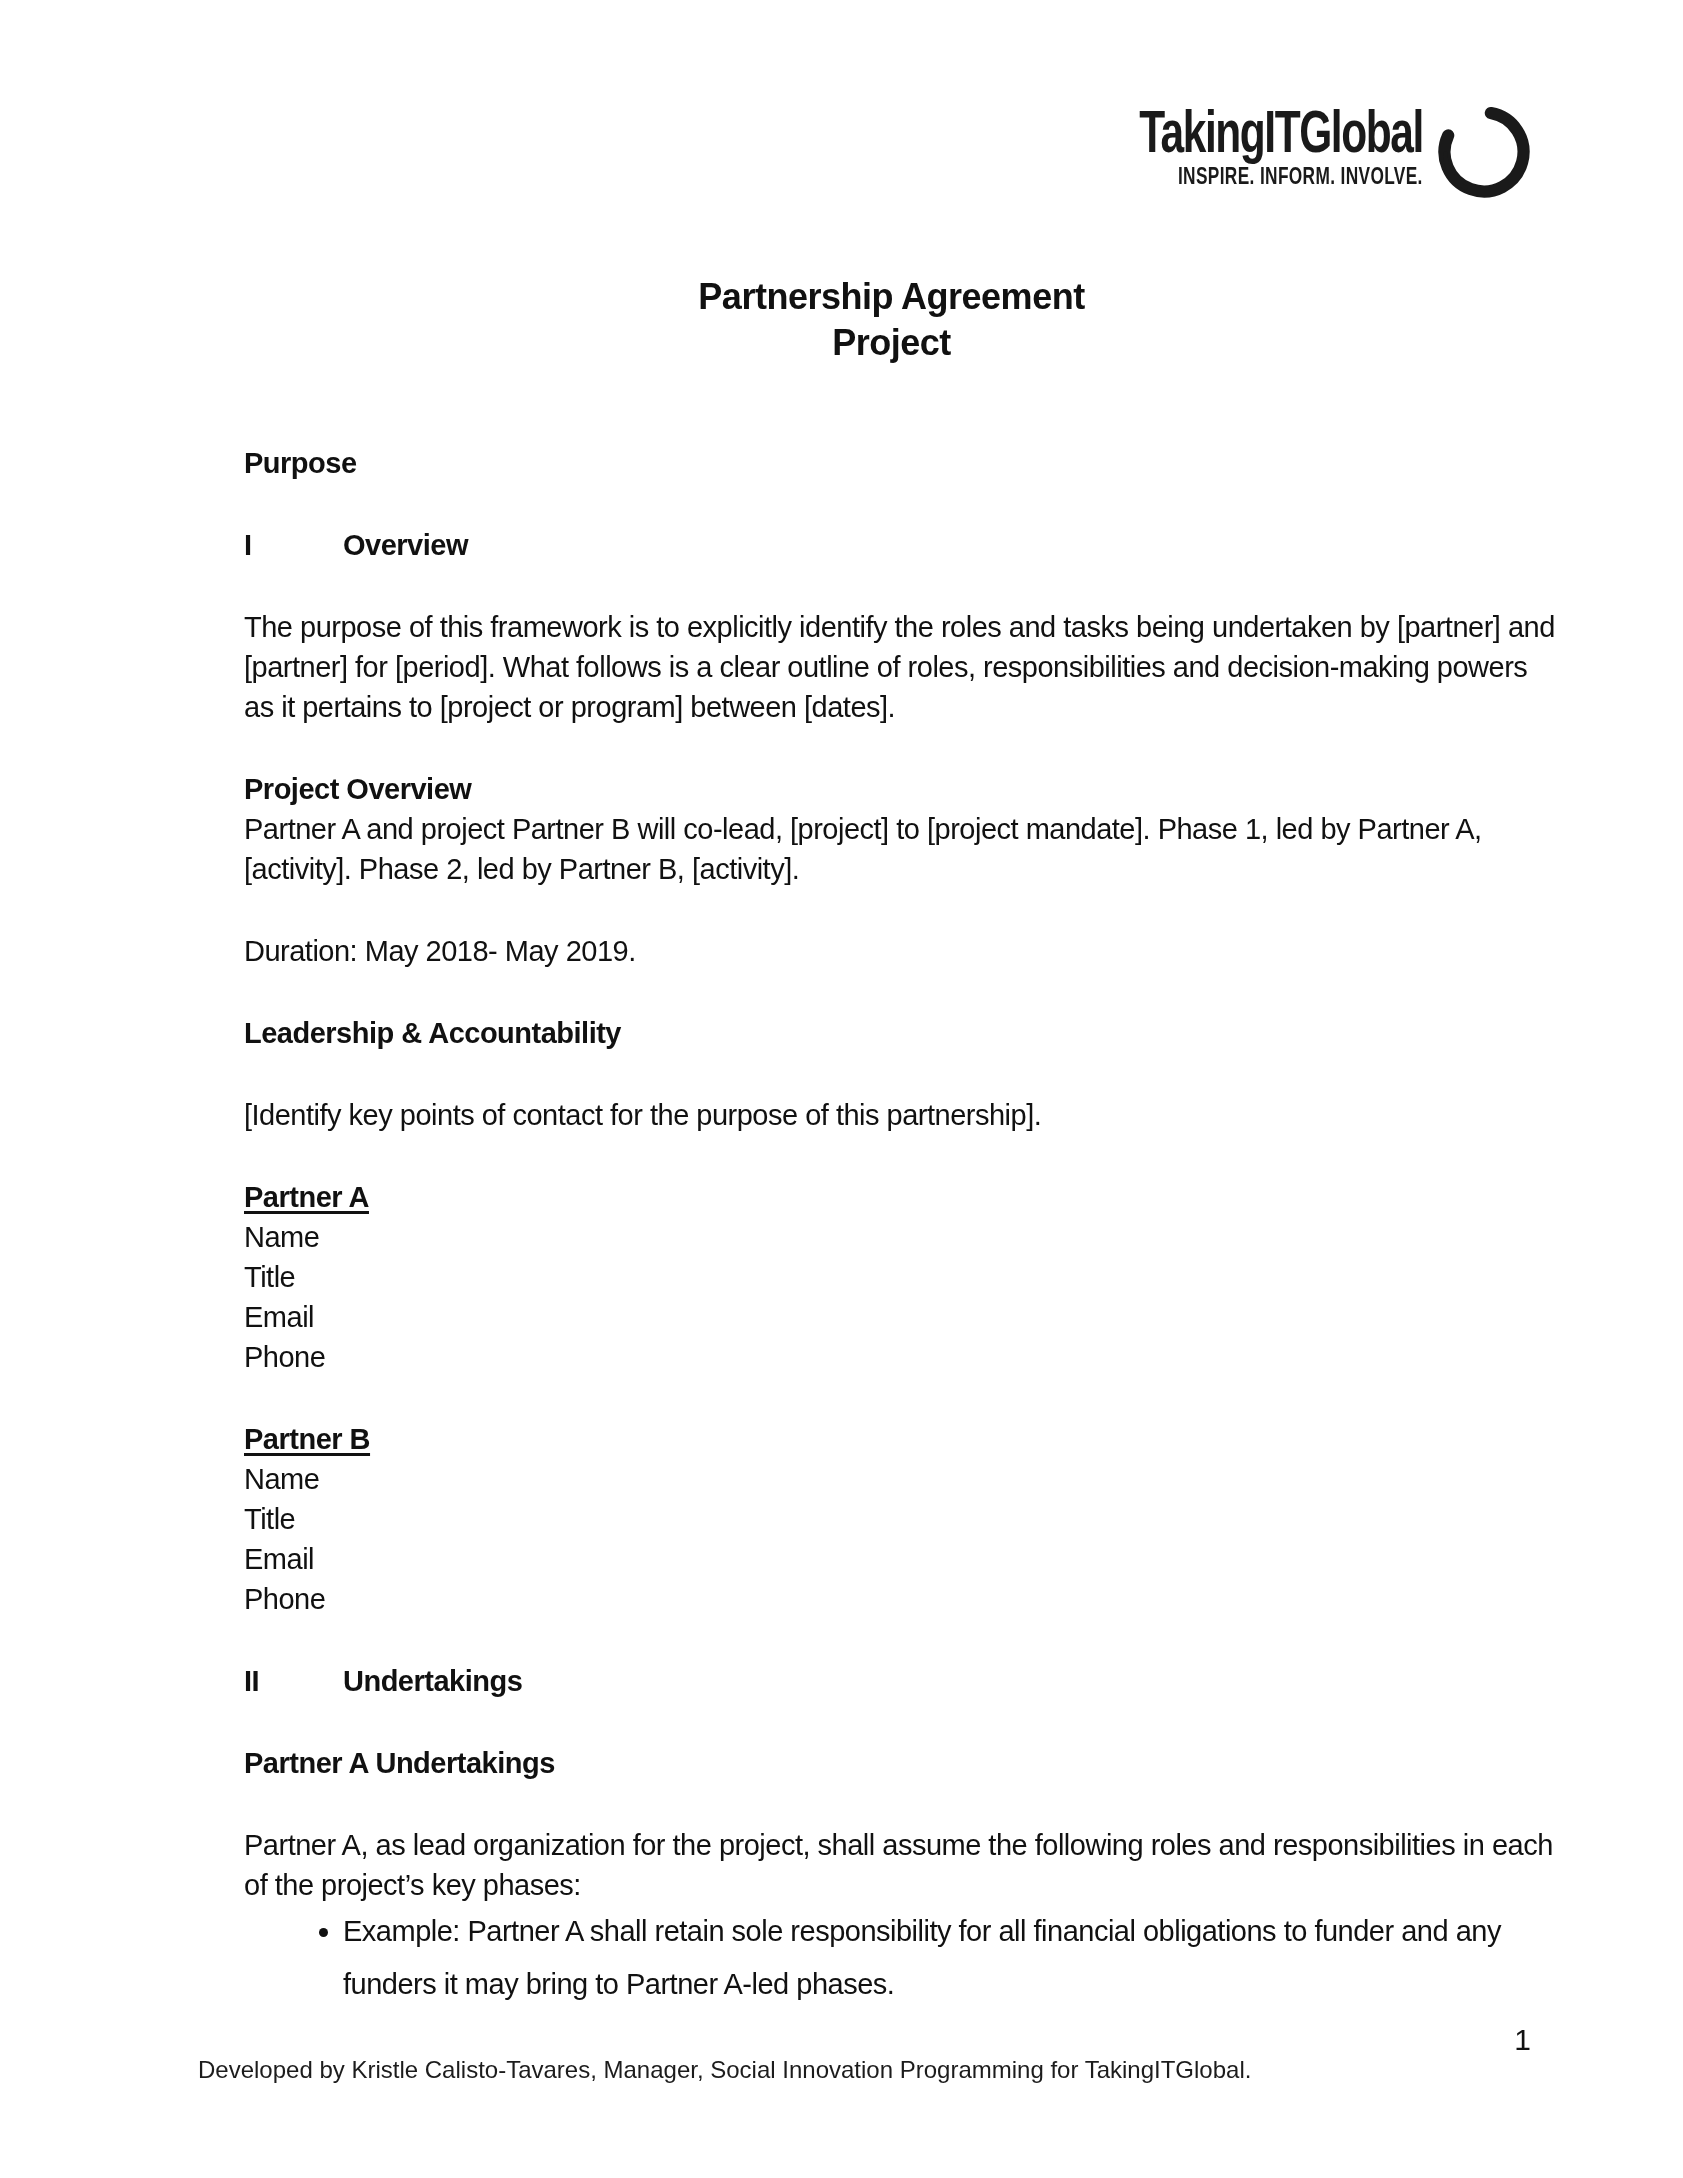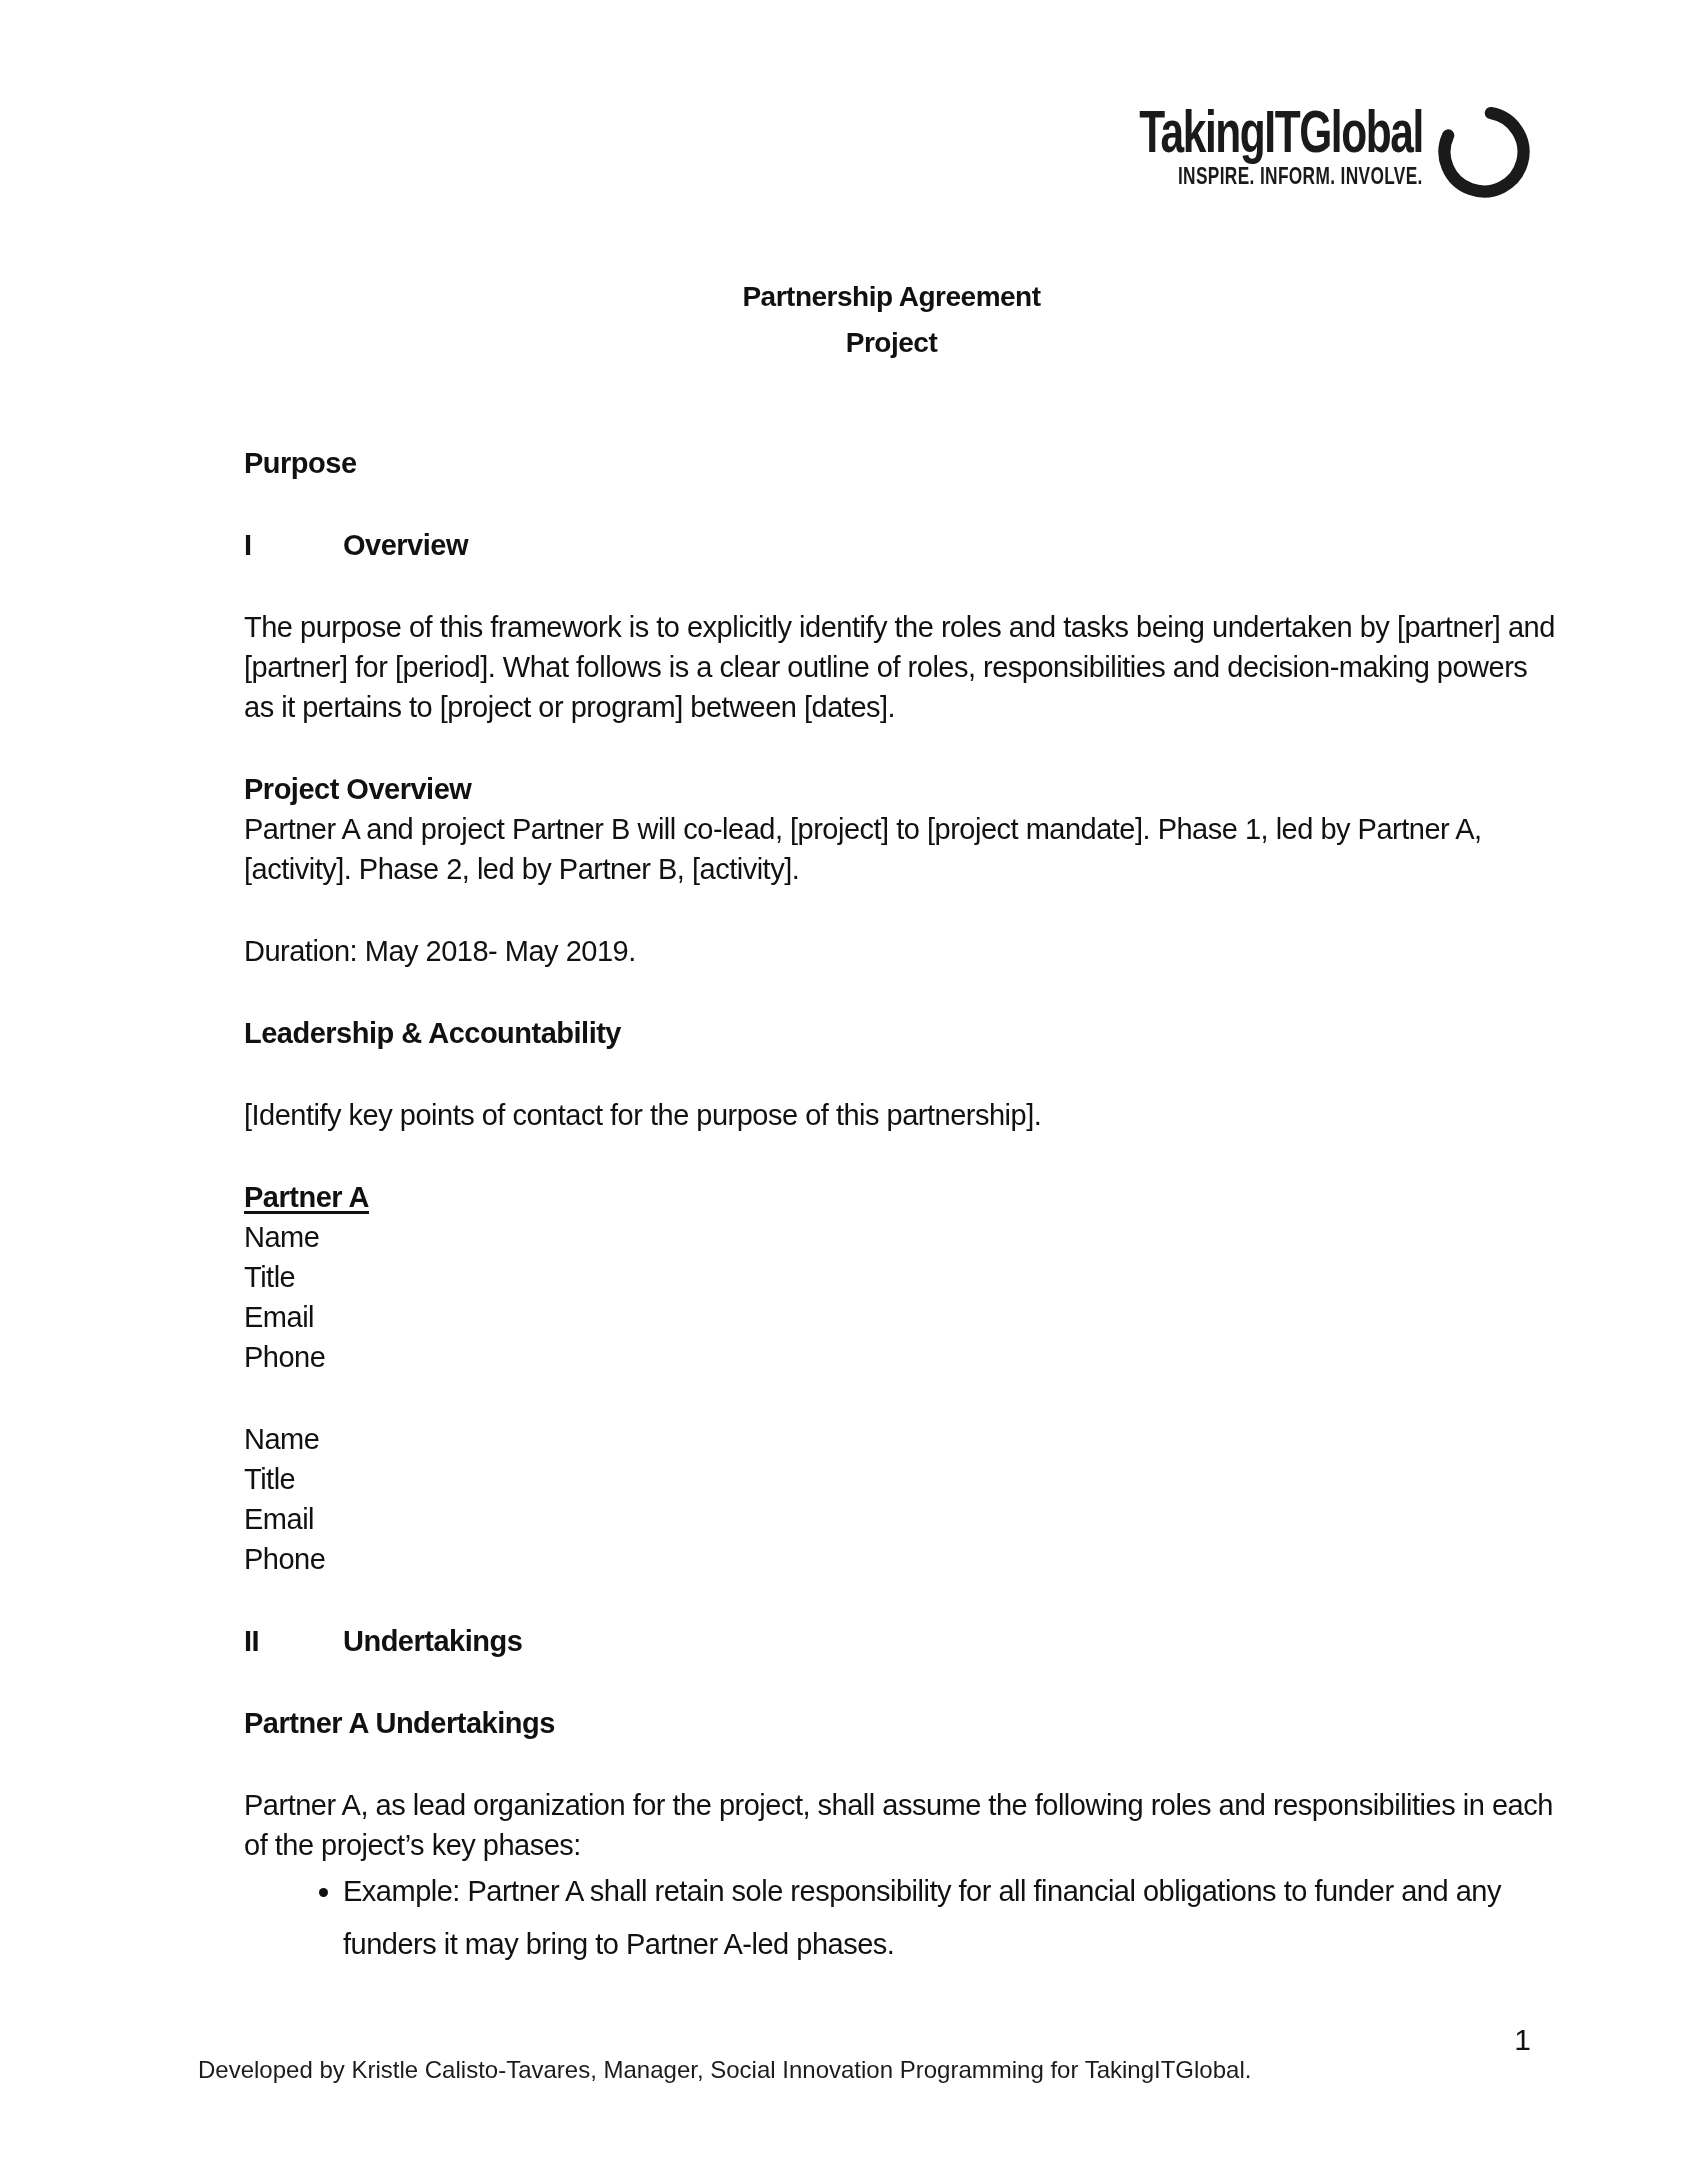--- a/index.html
+++ b/index.html
@@ -48,21 +48,21 @@
   
   .content {
     padding: 274px 168px 0 198px;
     font-size: 29px;
     line-height: 40px;
     letter-spacing: -0.5px;
   }
   .title {
     text-align: center;
     padding-right: 22px;
-    font-size: 28px;
+    font-size: 36px;
     line-height: 46px;
     font-weight: 700;
     letter-spacing: -0.5px;
     margin: 0 0 77px 0;
   }
   .blk { margin: 0 0 42px 0; }
   .tight { margin: 0; }
   .bold { font-weight: 700; }
   .sect-num { display: inline-block; width: 99px; }
   .uh {
@@ -139,20 +139,21 @@
     <p class="blk">[Identify key points of contact for the purpose of this partnership].</p>
 
     <div class="tight uh">Partner A</div>
     <div class="blk fields">
       <div>Name</div>
       <div>Title</div>
       <div>Email</div>
       <div>Phone</div>
     </div>
 
+    <div class="tight uh">Partner B</div>
     <div class="blk fields">
       <div>Name</div>
       <div>Title</div>
       <div>Email</div>
       <div>Phone</div>
     </div>
 
     <div class="blk bold">
       <span class="sect-num">II</span><span>Undertakings</span>
     </div>

